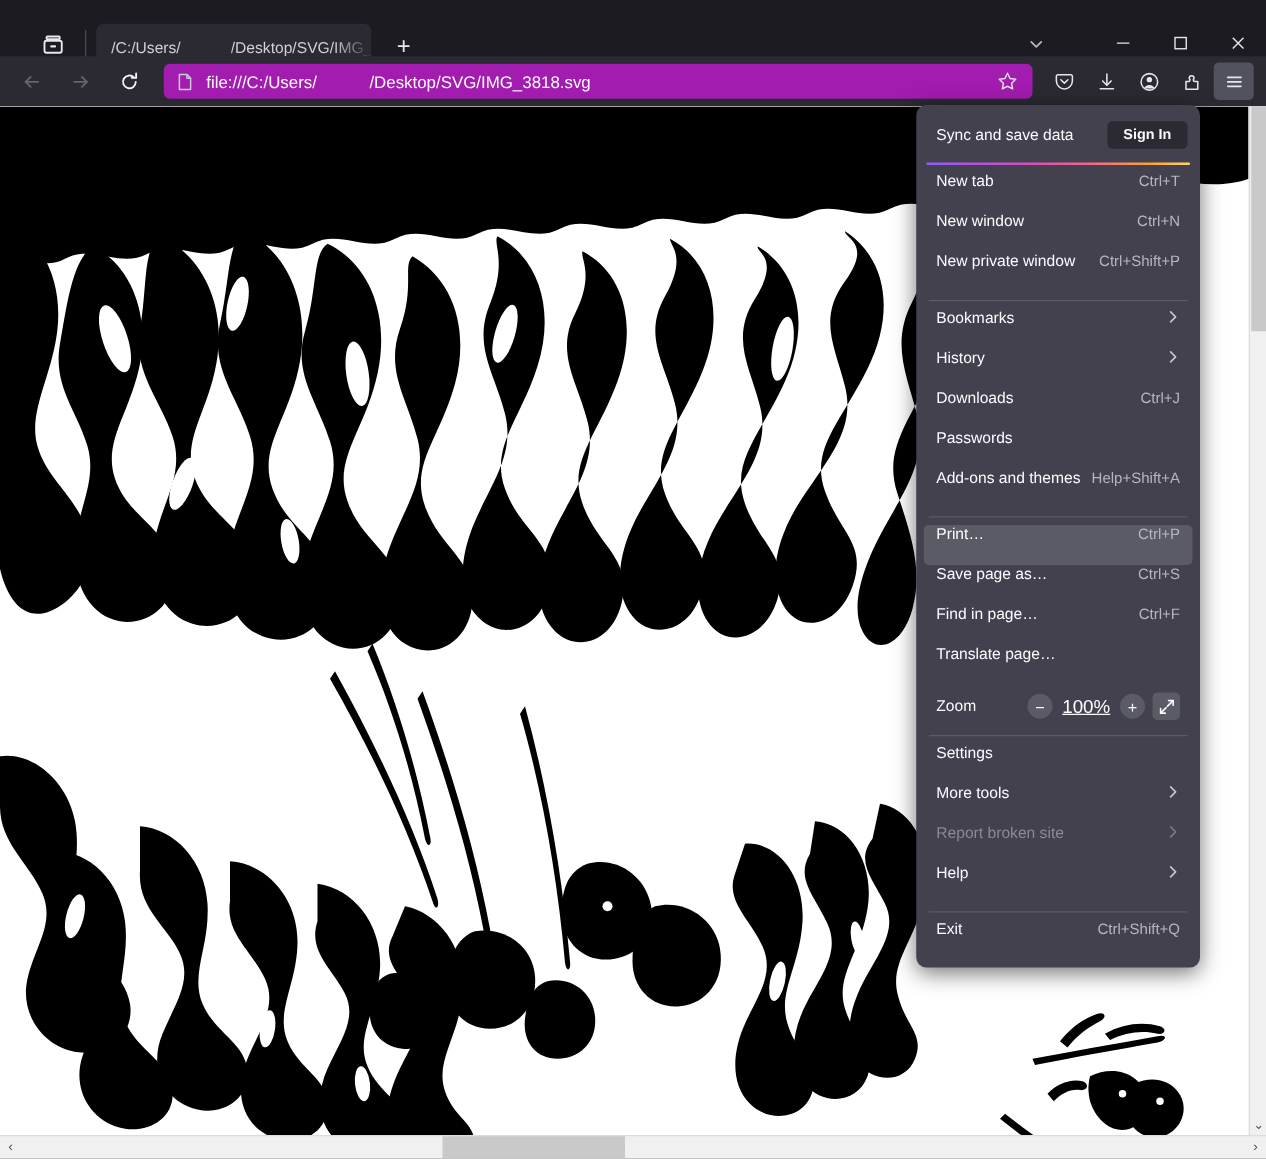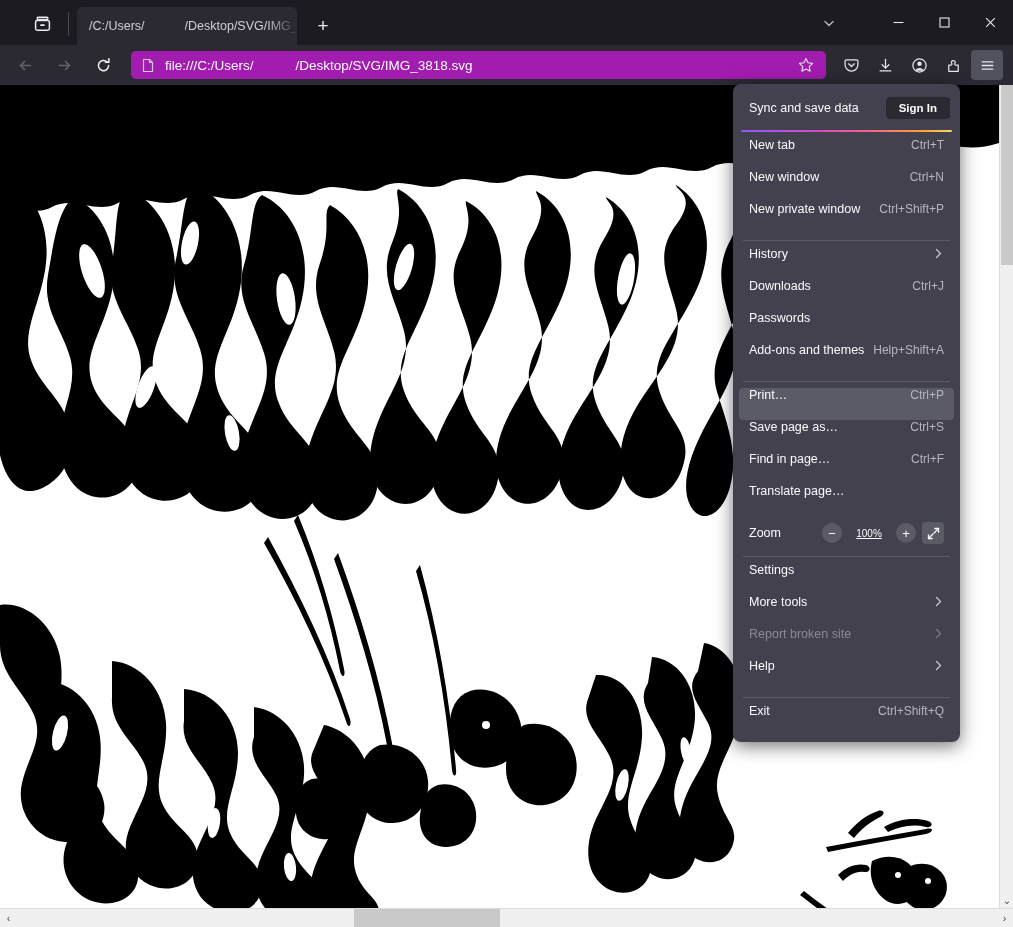--- a/index.html
+++ b/index.html
@@ -7,21 +7,21 @@
     width: 1013px; height: 927px;
     overflow: hidden;
     background: #1c1b22;
     font-family: "Liberation Sans", sans-serif;
     -webkit-font-smoothing: antialiased;
   }
   #app { position: relative; width: 1013px; height: 927px; }
 
   
   .tabbar {
-    position: absolute; left: 0; top: 0; width: 1013px; height: 45px;
+    position: absolute; left: 0; top: 12px; width: 1013px; height: 45px;
     background: #1c1b22;
     display: flex; align-items: flex-end;
   }
   .fxview-btn {
     width: 40px; height: 34px; margin-left: 22px; margin-bottom: 4px;
     display: flex; align-items: center; justify-content: center;
     border-radius: 4px; cursor: default;
   }
   .fxview-sep {
     width: 1px; height: 24px; background: #4a4a52;
@@ -190,21 +190,21 @@
     height: 34px; margin: 0 6px; padding: 0 10px 0 10px;
   }
   .zoom-row .label { flex: 1; }
   .zoom-ctl { display: flex; align-items: center; gap: 6px; }
   .zbtn {
     width: 20px; height: 20px; border-radius: 50%;
     background: #5b5b66; color: #fbfbfe;
     display: flex; align-items: center; justify-content: center;
     font-size: 13px; line-height: 1;
   }
-  .zval { width: 42px; text-align: center; font-size: 10px; color: #fbfbfe; text-decoration: underline; }
+  .zval { width: 42px; text-align: center; font-size: 15px; color: #fbfbfe; text-decoration: underline; }
   .zfull {
     width: 22px; height: 22px; border-radius: 4px;
     background: #5b5b66; color: #fbfbfe;
     display: flex; align-items: center; justify-content: center;
   }
   svg { pointer-events: none; }
 </style>
 </head>
 <body>
 
@@ -485,20 +485,28 @@
       <span class="accel">Ctrl+N</span>
     </div>
     <div class="mi">
       <span class="label">New private window</span>
       <span class="accel">Ctrl+Shift+P</span>
     </div>
 
     <div class="sep"></div>
 
     <div class="mi">
+      <span class="label">Bookmarks</span>
+      <span class="chev">
+        <svg width="11" height="13" viewBox="0 0 11 13" fill="none" stroke="currentColor" stroke-width="1.3" stroke-linecap="round" stroke-linejoin="round">
+            <polyline points="3.5,2.5 7.5,6.5 3.5,10.5"></polyline>
+          </svg>
+      </span>
+    </div>
+    <div class="mi">
       <span class="label">History</span>
       <span class="chev">
         <svg width="11" height="13" viewBox="0 0 11 13" fill="none" stroke="currentColor" stroke-width="1.3" stroke-linecap="round" stroke-linejoin="round">
             <polyline points="3.5,2.5 7.5,6.5 3.5,10.5"></polyline>
           </svg>
       </span>
     </div>
     <div class="mi">
       <span class="label">Downloads</span>
       <span class="accel">Ctrl+J</span>

